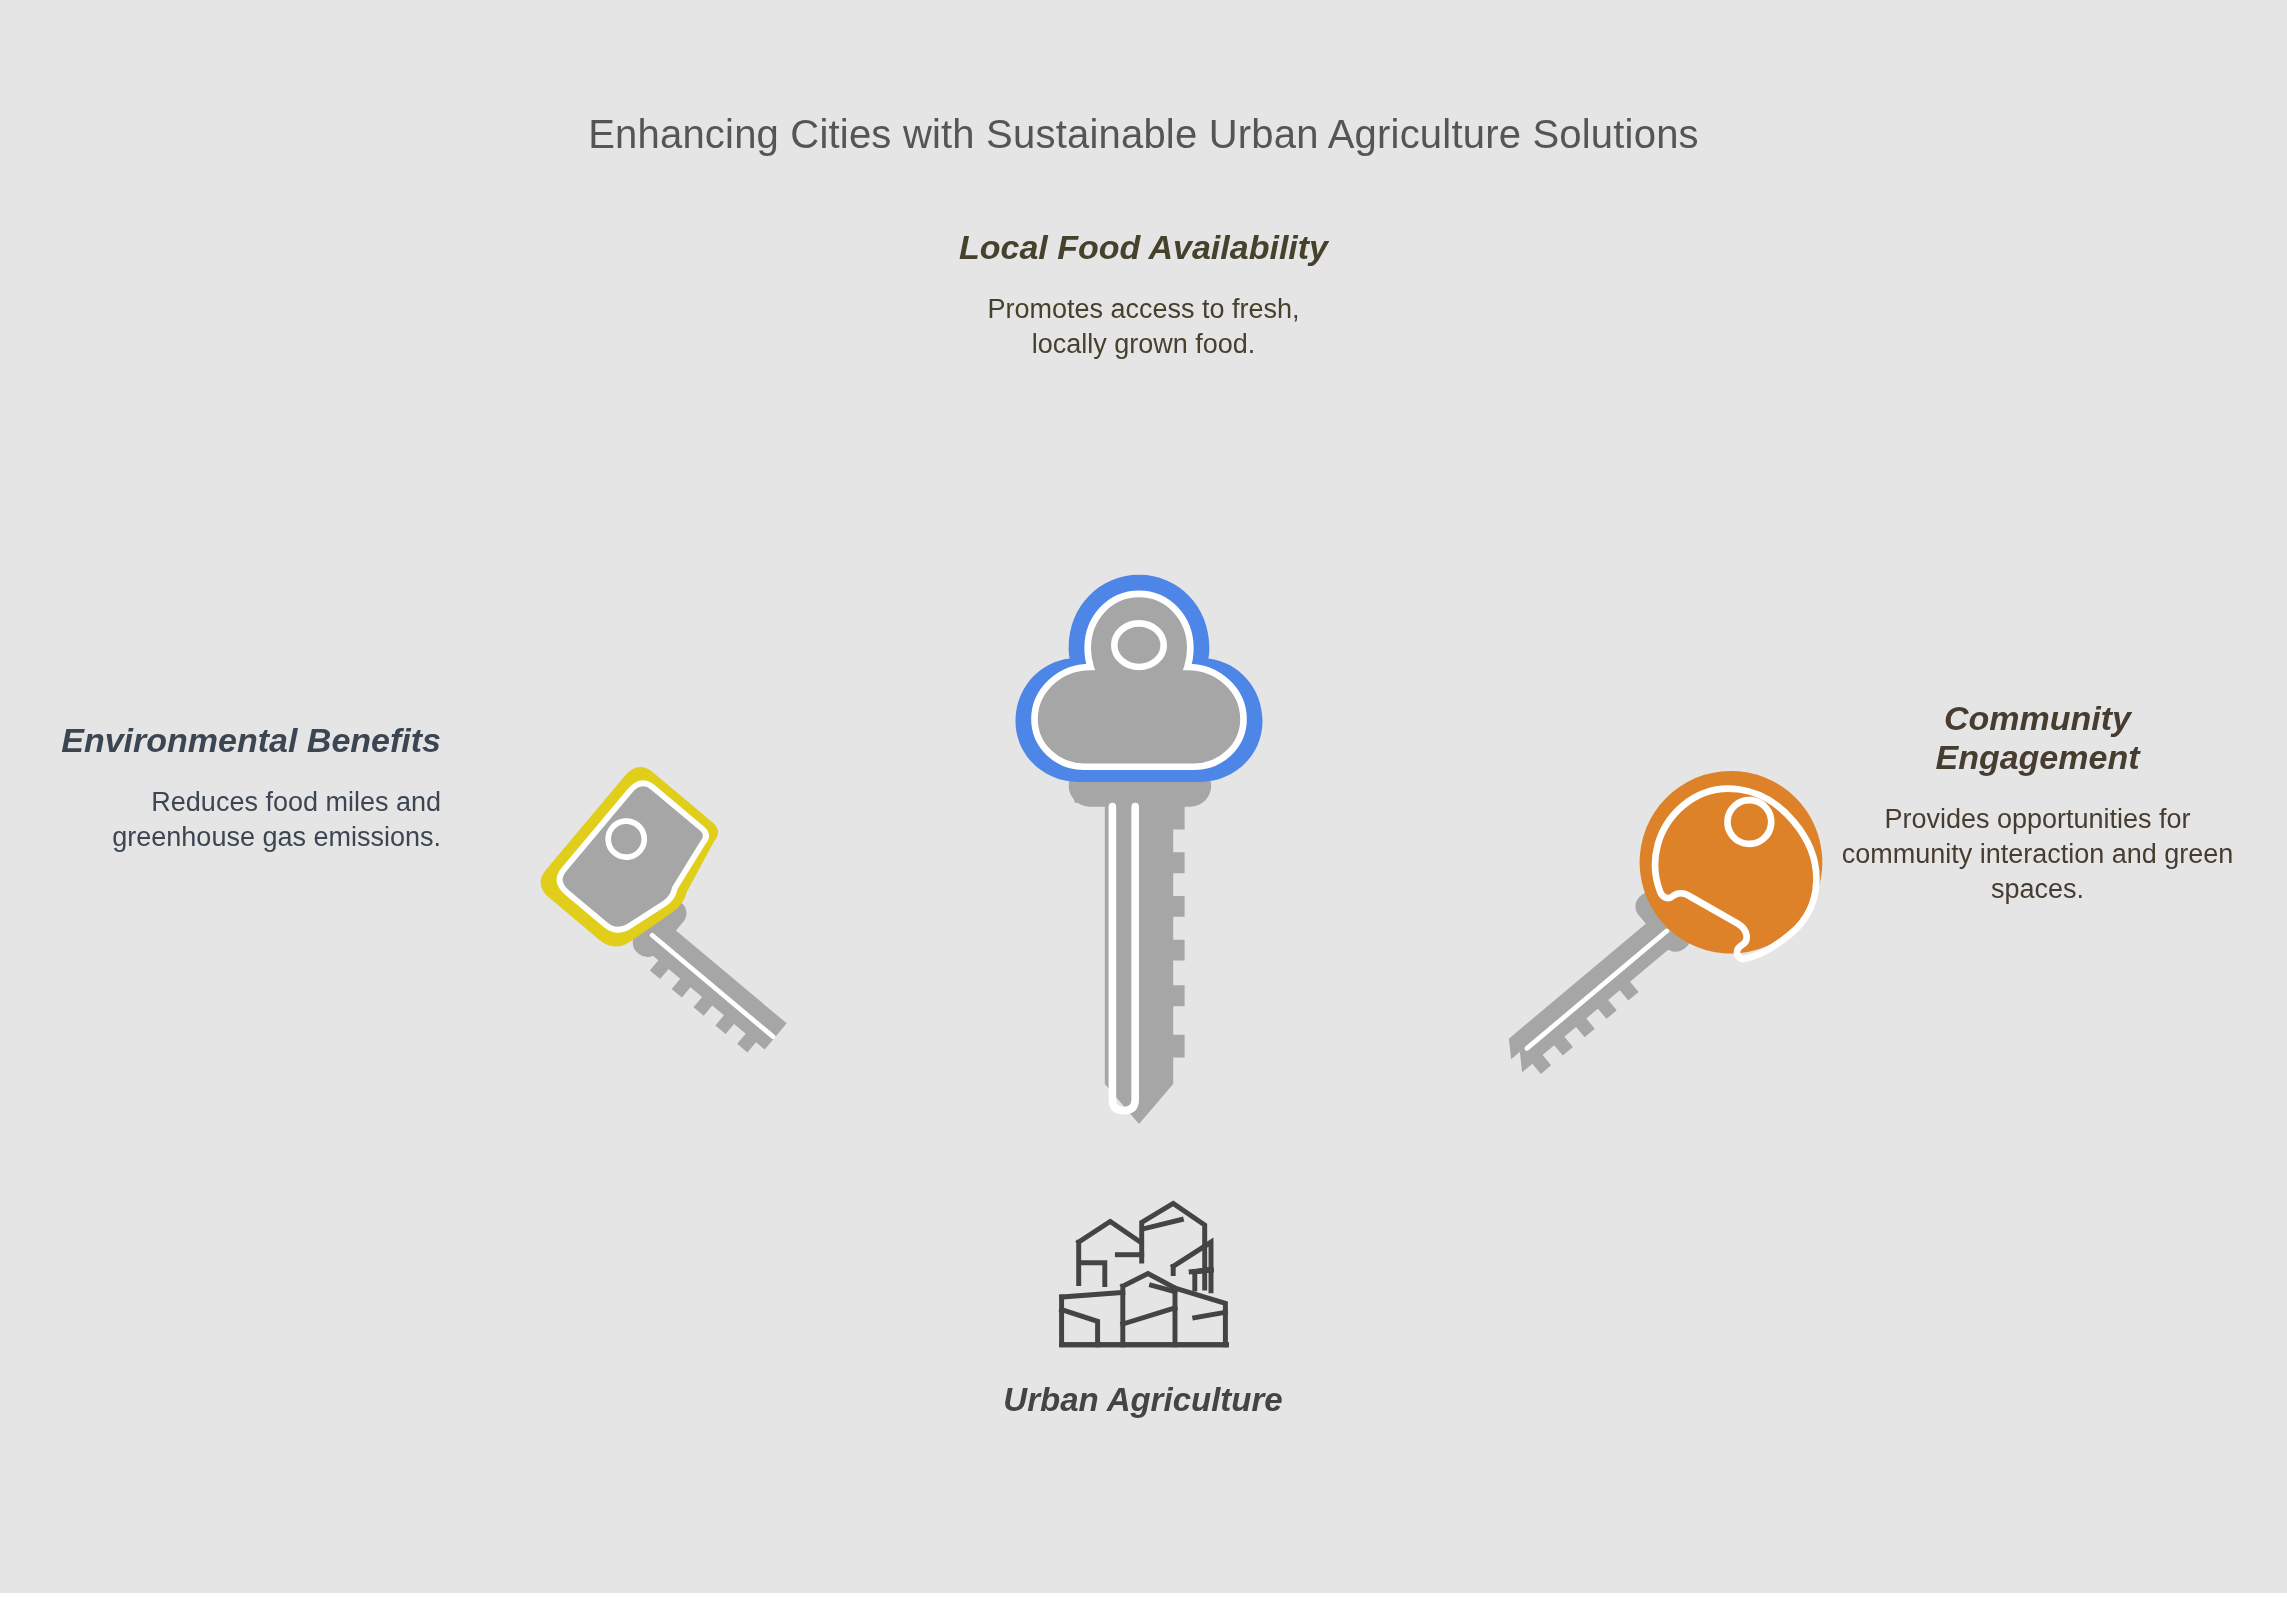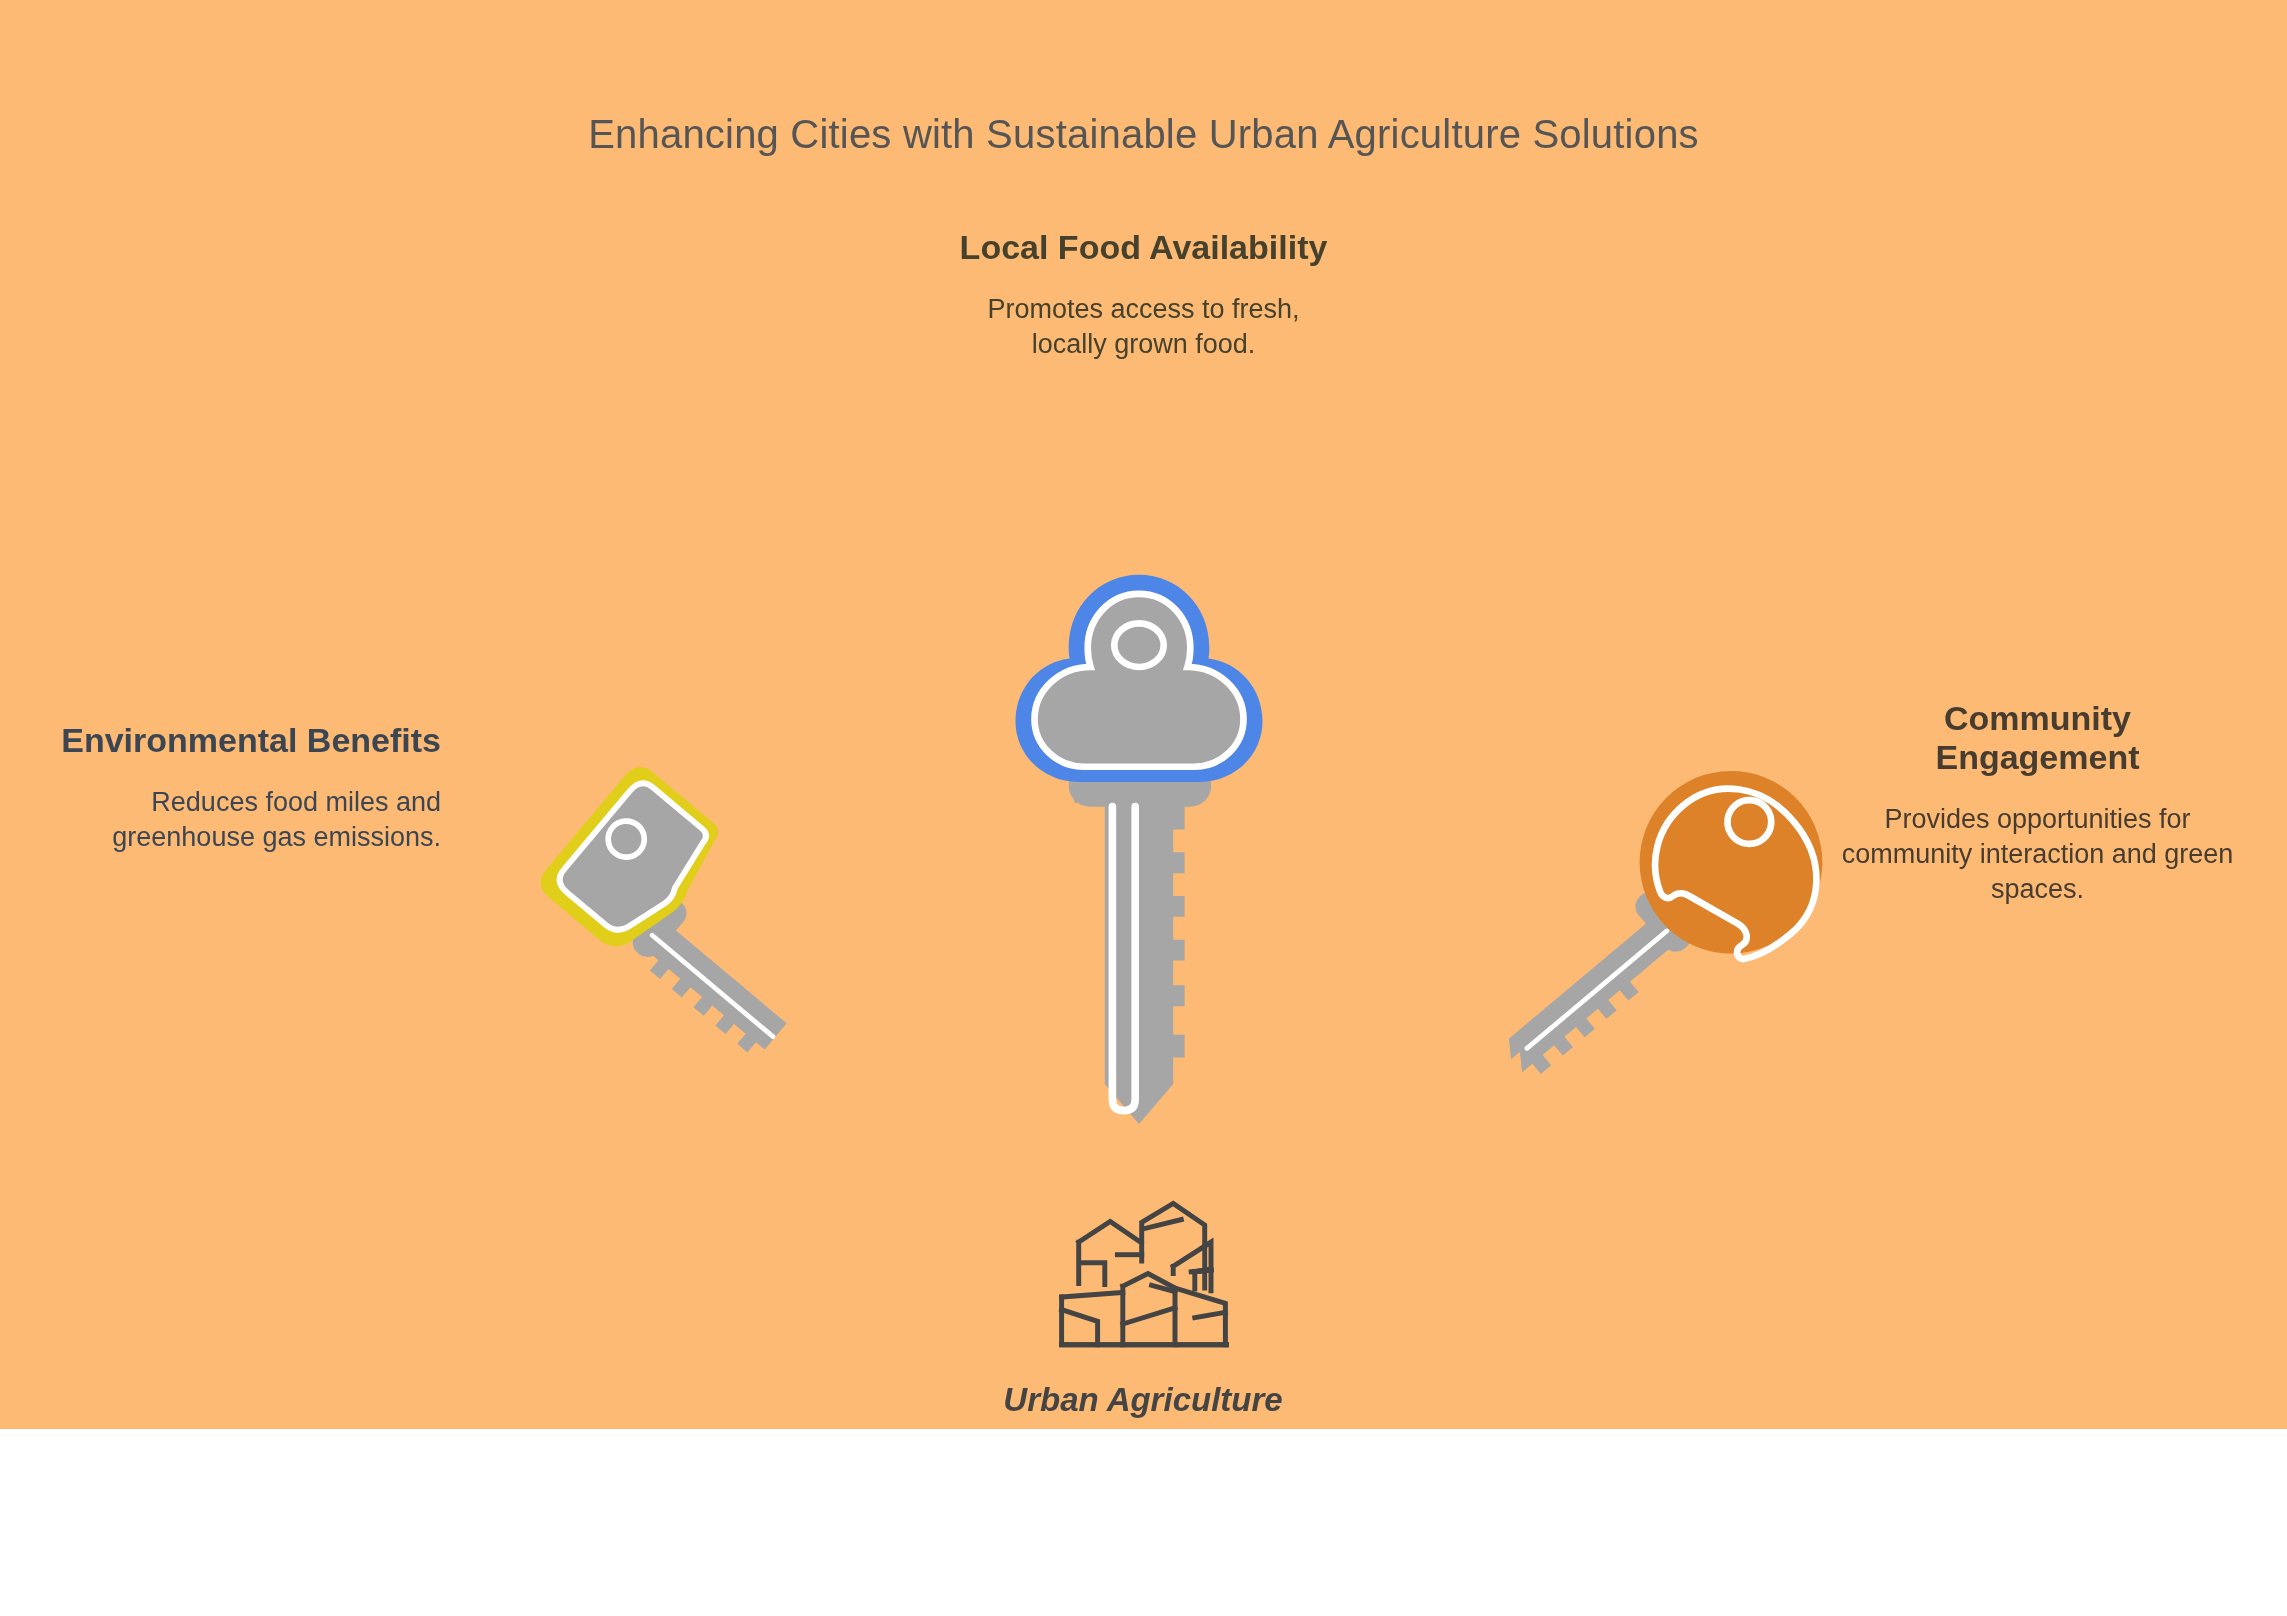--- a/index.html
+++ b/index.html
@@ -7,22 +7,22 @@
     padding: 0;
     background: #ffffff;
   }
   body {
     font-family: "Liberation Sans", sans-serif;
     -webkit-font-smoothing: antialiased;
   }
   #stage {
     position: relative;
     width: 2287px;
-    height: 1429px;
-    background: #fdba74;
+    height: 1593px;
+    background: #e5e5e5;
     overflow: hidden;
   }
 
   
   .chart-title {
     position: absolute;
     left: 0;
     top: 112px;
     width: 2287px;
     text-align: center;
@@ -33,20 +33,21 @@
   }
 
   
   .node-text { position: absolute; }
 
   .node-heading {
     font-size: 34px;
     font-weight: 700;
     line-height: 1.14;
     margin: 0 0 25px 0;
+    font-style: italic;
   }
   .node-body {
     font-size: 27px;
     font-weight: 400;
     line-height: 1.30;
     margin: 0;
   }
 
   
   #text-top {

